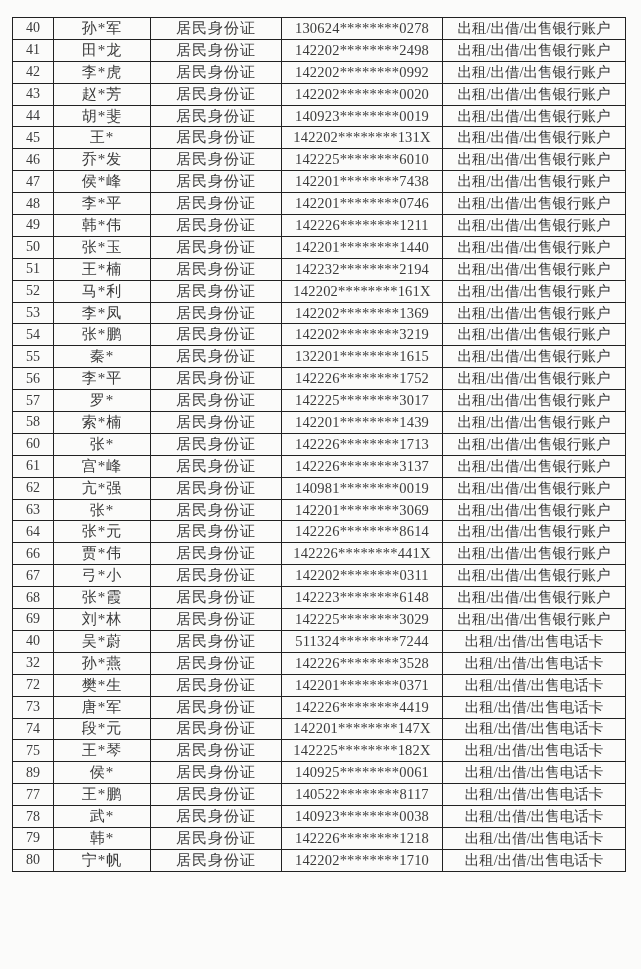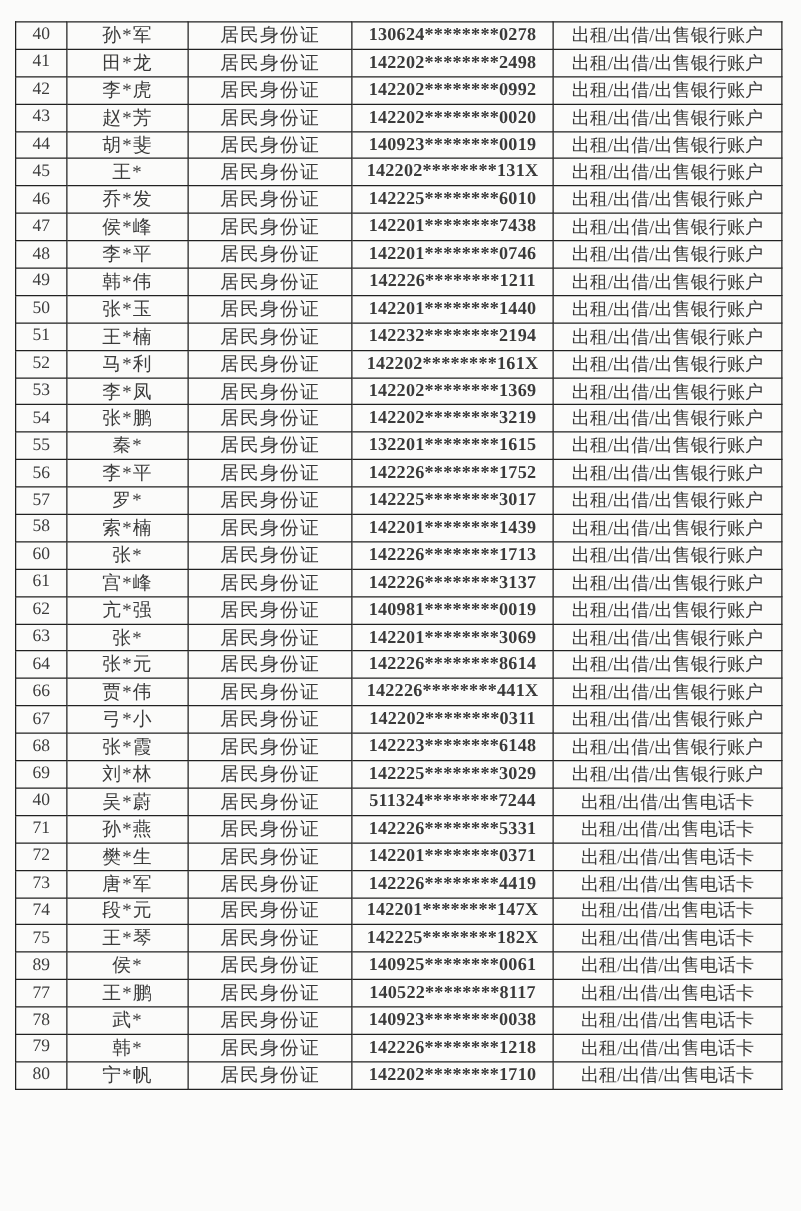--- a/index.html
+++ b/index.html
@@ -31,21 +31,21 @@
     padding: 0;
     text-align: center;
     vertical-align: middle;
     color: #3b3b3b;
     white-space: nowrap;
     overflow: hidden;
   }
   td.c0 { font-size: 14px; color: #454545; }                
   td.c1 { font-size: 15px; letter-spacing: 1px; }           
   td.c2 { font-size: 15px; letter-spacing: 1px; }           
-  td.c3 { font-size: 14.5px; color: #4a4a4a; letter-spacing: 0.2px; font-weight: bold; } 
+  td.c3 { font-size: 14.5px; color: #4a4a4a; letter-spacing: 0.2px; } 
   td.c4 { font-size: 14.5px; }                              
   col.w0 { width: 41px; }
   col.w1 { width: 97px; }
   col.w2 { width: 131px; }
   col.w3 { width: 161px; }
   col.w4 { width: 183px; }
 </style>
 </head>
 <body>
 
@@ -256,24 +256,24 @@
           <td class="c4">出租/出借/出售银行账户</td>
         </tr>
         <tr>
           <td class="c0">40</td>
           <td class="c1">吴*蔚</td>
           <td class="c2">居民身份证</td>
           <td class="c3">511324********7244</td>
           <td class="c4">出租/出借/出售电话卡</td>
         </tr>
         <tr>
-          <td class="c0">71</td>
+          <td class="c0">32</td>
           <td class="c1">孙*燕</td>
           <td class="c2">居民身份证</td>
-          <td class="c3">142226********5331</td>
+          <td class="c3">142226********3528</td>
           <td class="c4">出租/出借/出售电话卡</td>
         </tr>
         <tr>
           <td class="c0">72</td>
           <td class="c1">樊*生</td>
           <td class="c2">居民身份证</td>
           <td class="c3">142201********0371</td>
           <td class="c4">出租/出借/出售电话卡</td>
         </tr>
         <tr>

